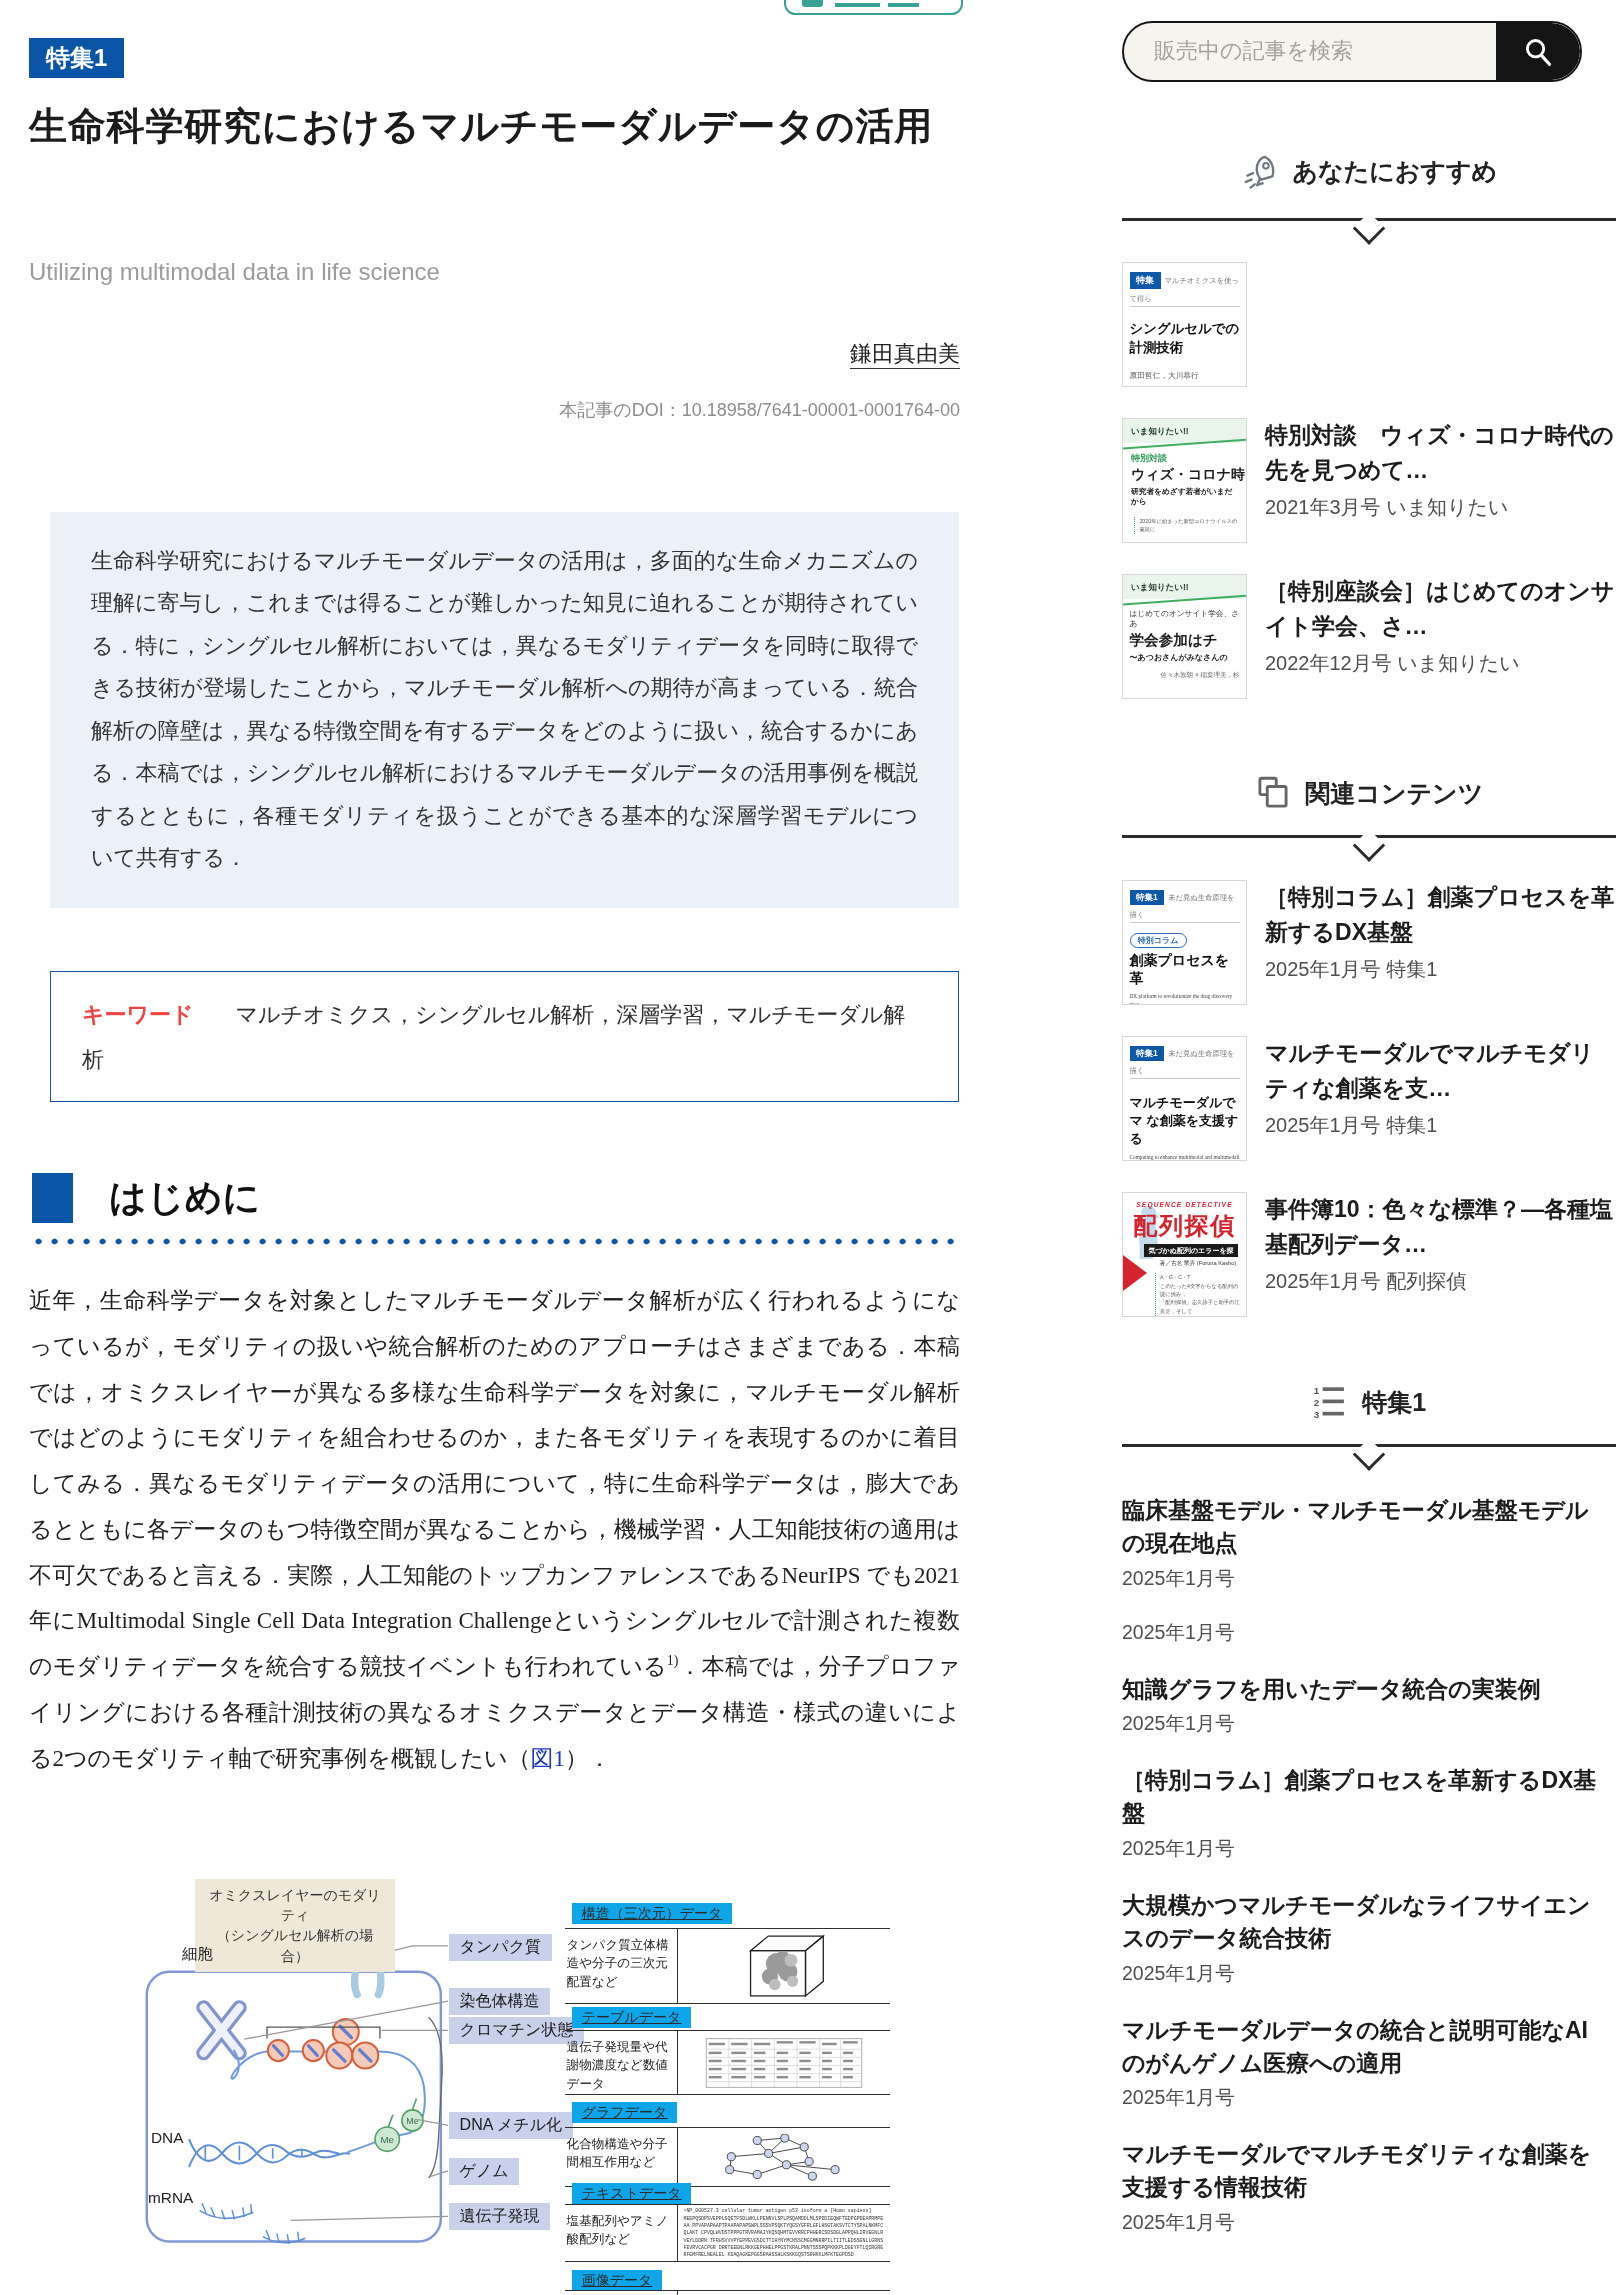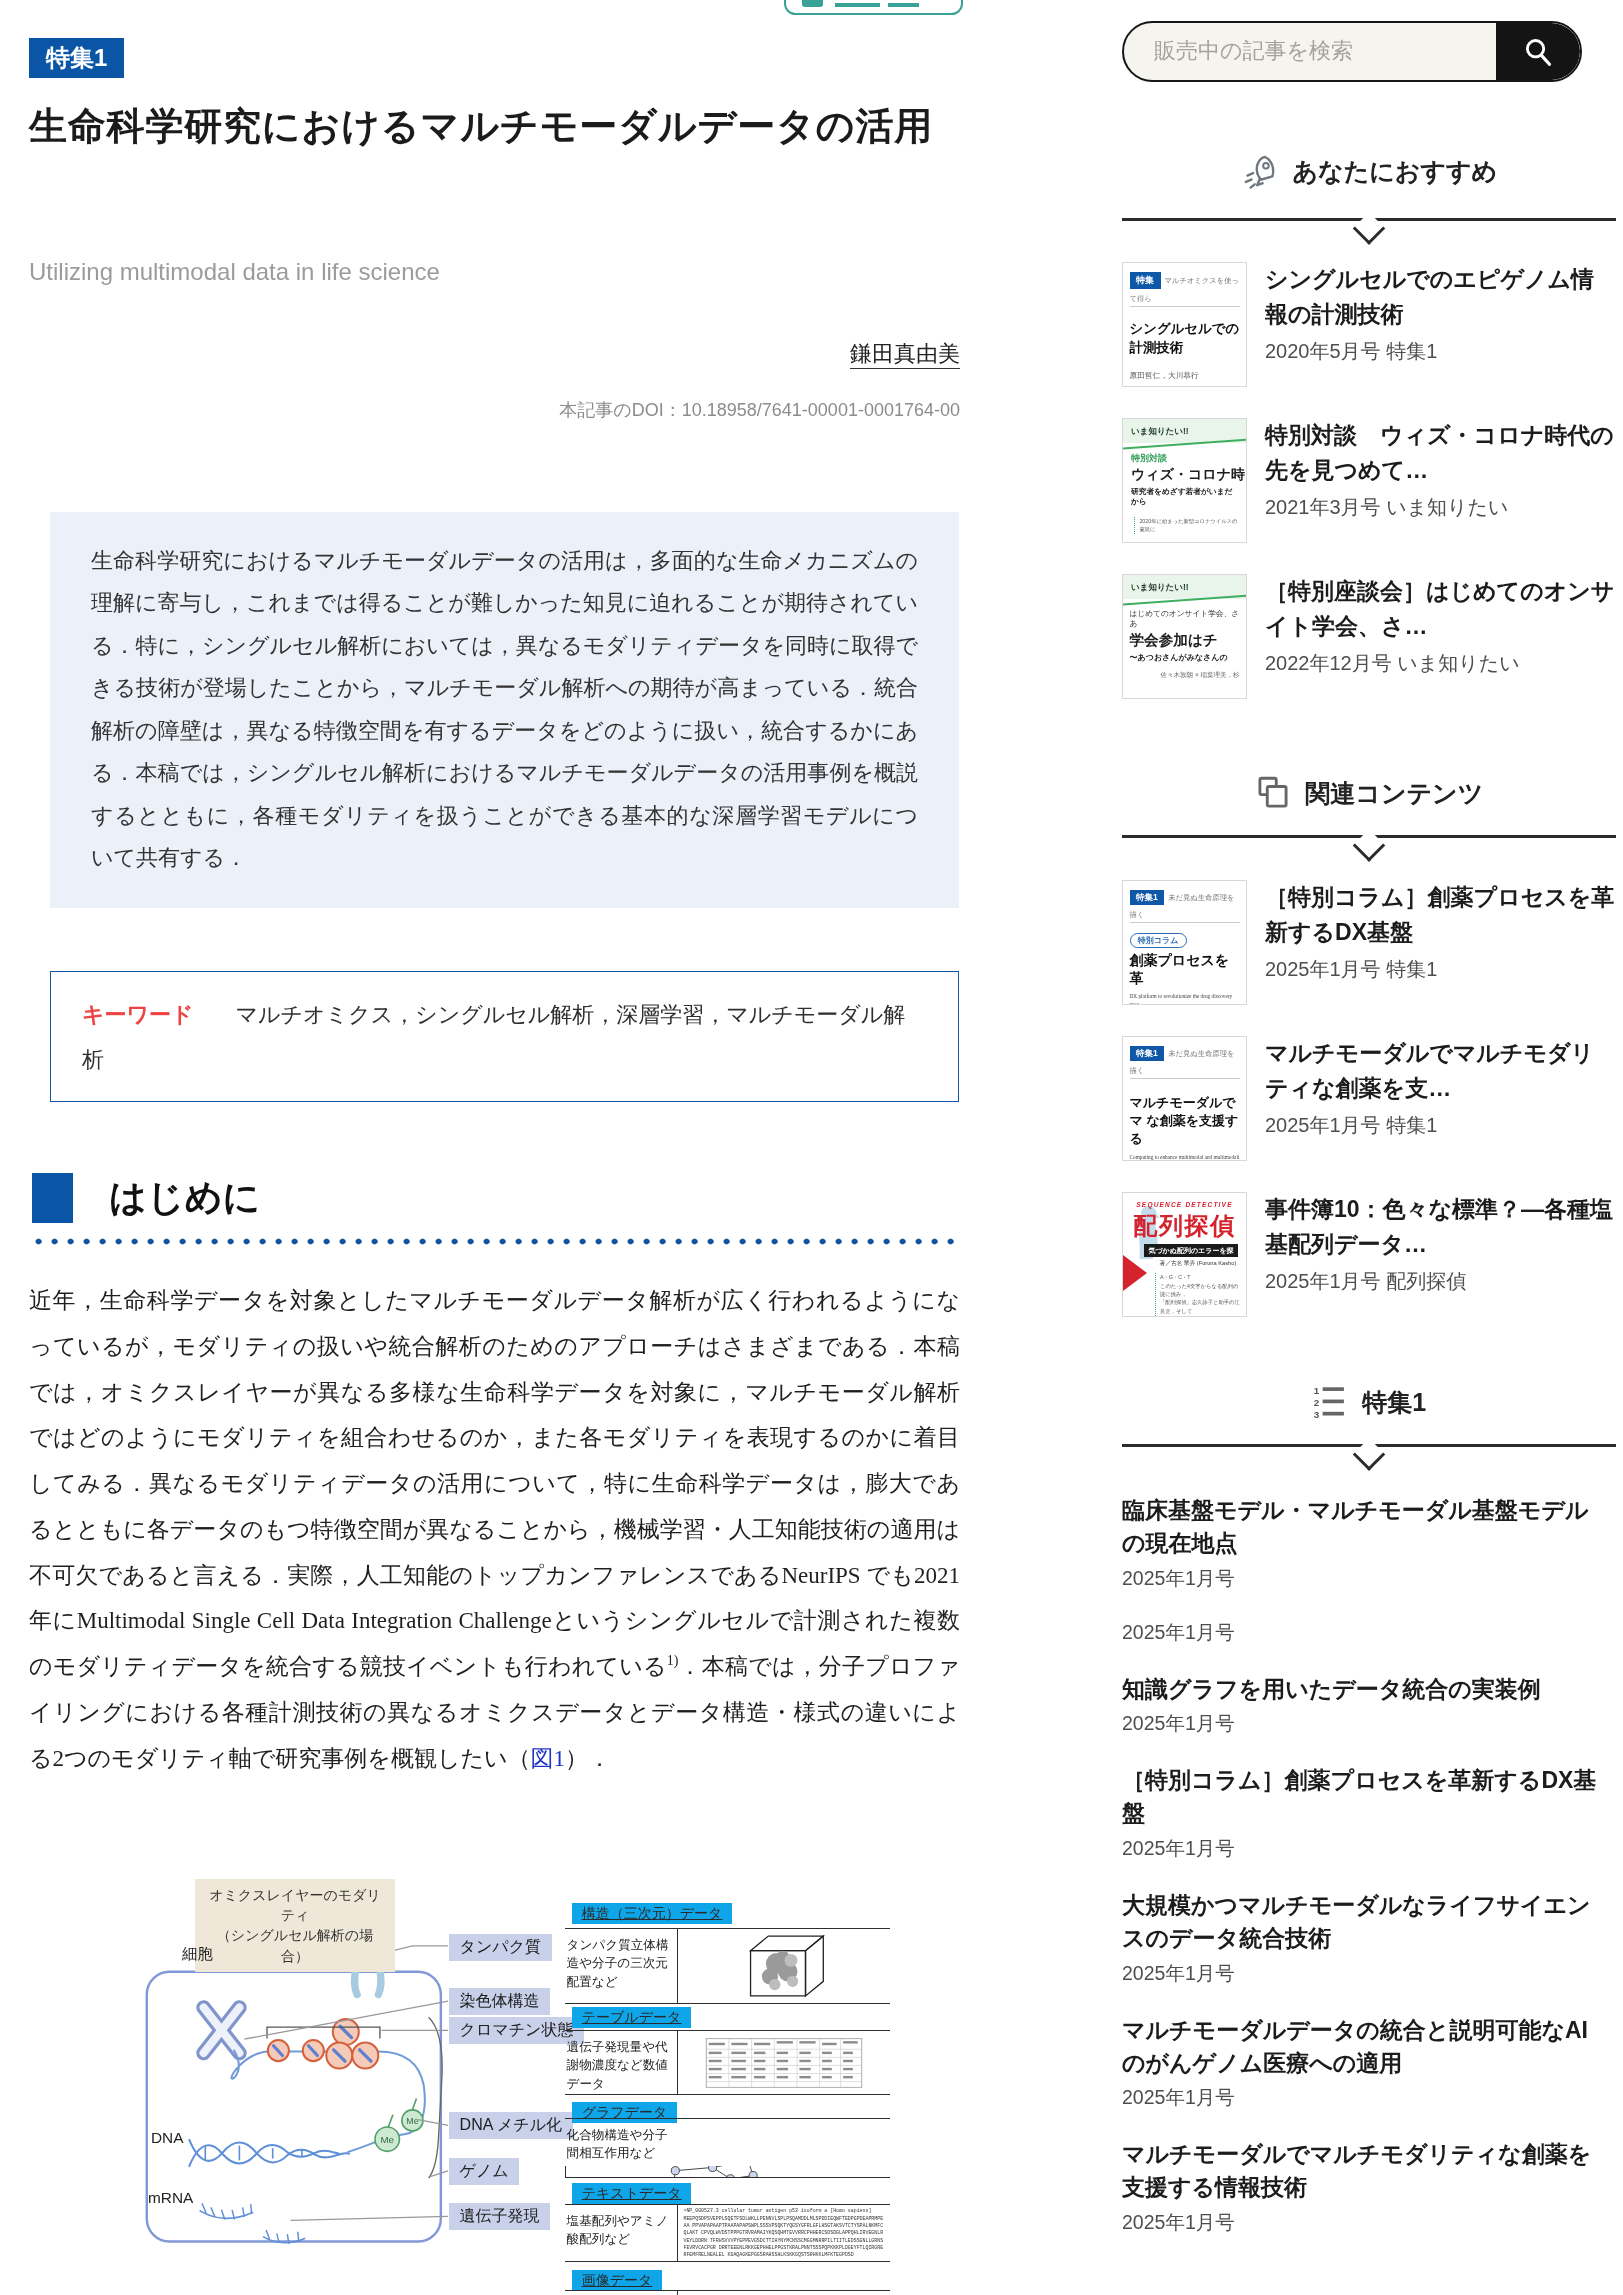--- a/index.html
+++ b/index.html
@@ -301,21 +301,21 @@
               <rect x="63" y="49" width="14" height="3"></rect>
               <rect x="91" y="49" width="14" height="3"></rect>
               <rect x="119" y="49" width="14" height="3"></rect>
               <rect x="147" y="49" width="12" height="3"></rect>
               <rect x="173" y="49" width="12" height="3"></rect>
           </g>
         </svg>
       </div>
     </div>
     <div class="fhead" style="top:231px;">グラフデータ</div>
-    <div class="frow" style="top:247px;height:60px;flex-direction:column;">
+    <div class="frow" style="top:256px;height:60px;">
       <div class="fdesc">化合物構造や分子間相互作用など</div>
       <div class="fmedia">
         <svg width="154" height="47" viewBox="0 0 190 58">
           <g stroke="#444" stroke-width="1.2">
             <line x1="62" y1="8" x2="96" y2="5"></line>
               <line x1="96" y1="5" x2="120" y2="16"></line>
               <line x1="62" y1="8" x2="76" y2="24"></line>
             <line x1="96" y1="5" x2="76" y2="24"></line>
               <line x1="120" y1="16" x2="76" y2="24"></line>
               <line x1="120" y1="16" x2="126" y2="34"></line>
@@ -389,24 +389,20 @@
 
   <div class="sitem first">
     <div class="thumb">
       <div style="padding:8px 6.5px;">
         <span class="t-badge">特集</span><span class="t-side">マルチオミクスを使って得ら</span>
         <div class="t-hrule"></div>
         <div class="t-title" style="font-size:13.4px;margin-top:13px;line-height:1.4;">シングルセルでの計測技術</div>
         <div style="font-size:7.7px;color:#555;margin-top:13px;">原田哲仁，大川恭行</div>
       </div>
     </div>
-    <div class="stext">
-      <div class="stitle">シングルセルでのエピゲノム情報の計測技術</div>
-      <div class="sdate">2020年5月号 特集1</div>
-    </div>
   </div>
 
   <div class="sitem">
     <div class="thumb">
       <div class="g-band">いま知りたい!!</div>
       <div class="g-diag"></div>
       <div style="font-size:9px;font-weight:bold;color:#2f9e57;margin:6.5px 0 1.6px 8px;">特別対談</div>
       <div class="serif-t" style="font-size:14px;font-weight:bold;margin-left:8px;">ウィズ・コロナ時</div>
       <div style="font-size:7.7px;font-weight:bold;color:#222;margin:3.2px 8px 0;">研究者をめざす若者がいまだから</div>
       <div class="t-foot" style="margin:9.7px 4.9px 0 11.4px;">2020年に始まった新型コロナウイルスの蔓延に</div>

